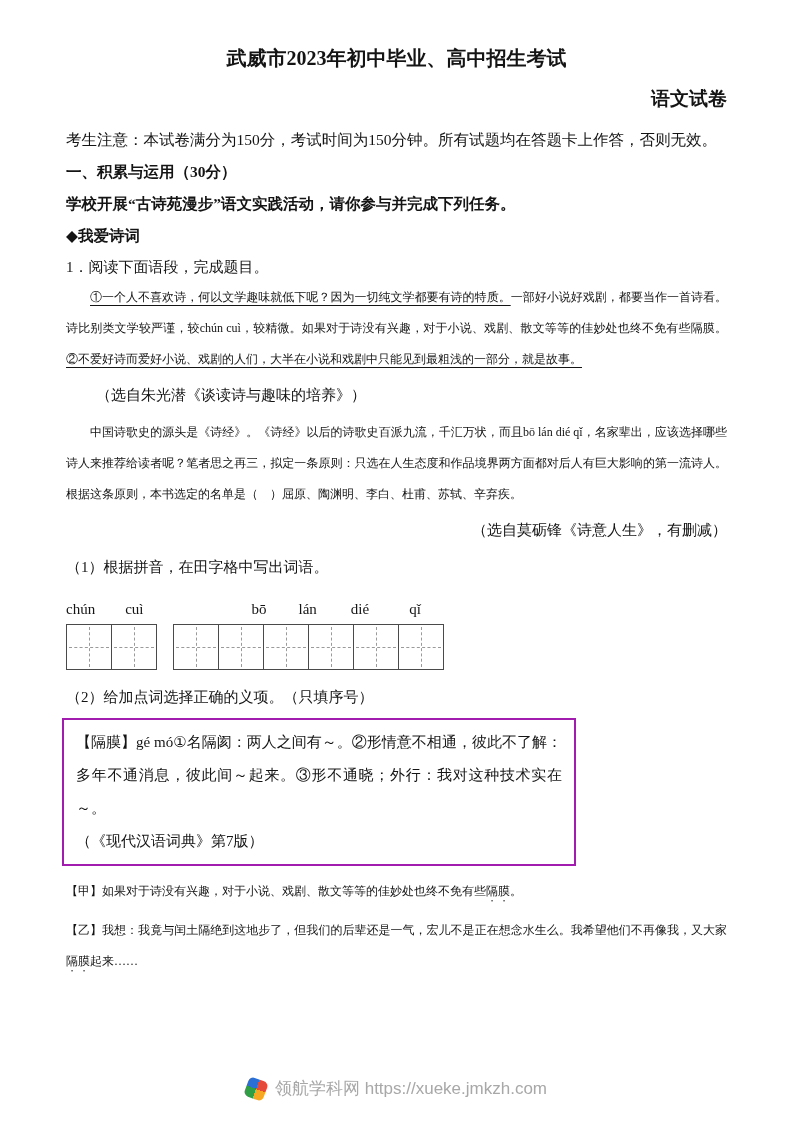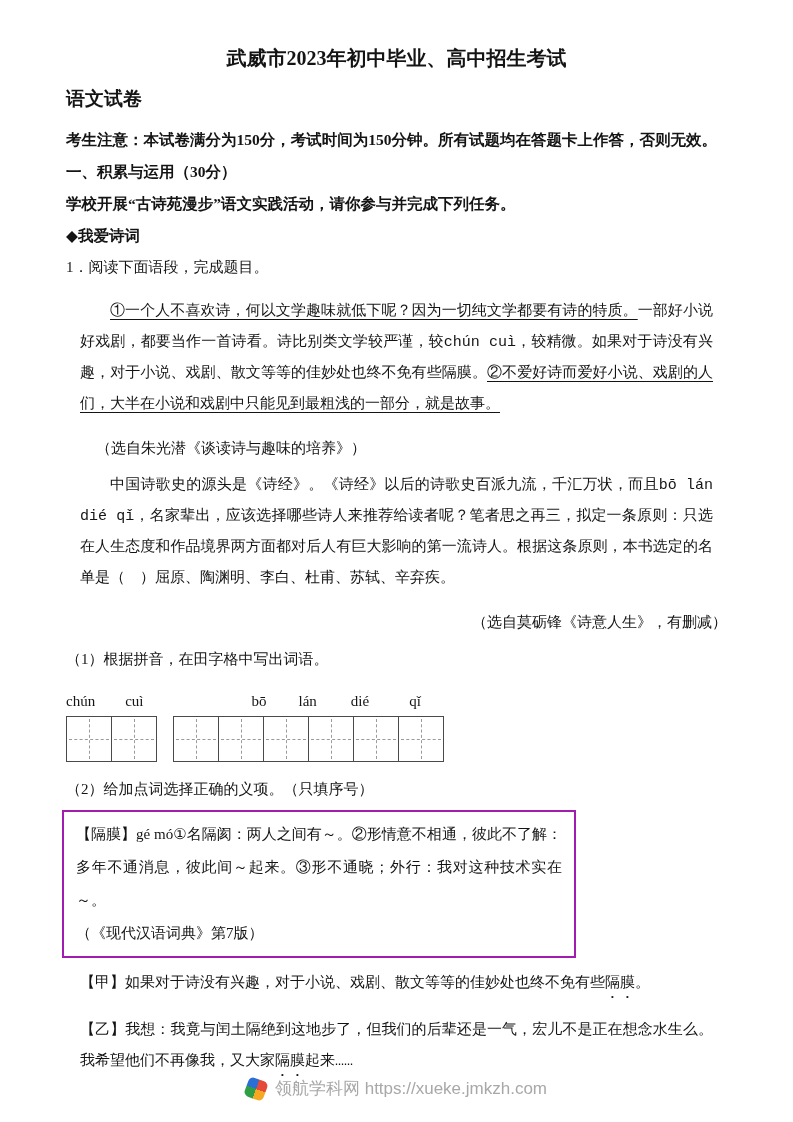--- a/index.html
+++ b/index.html
@@ -7,25 +7,25 @@
     position:relative;
     width:793px; height:1122px;
     box-sizing:border-box;
     padding:44px 66px 0 66px;
     background:#ffffff;
     overflow:hidden;
     color:#141414;
     font-family:"Liberation Serif","DejaVu Serif",serif;
   }
   .title { margin:0; text-align:center; font-size:20px; line-height:28px; font-weight:bold; }
-  .subtitle { margin:14px 0 0 0; text-align:left; font-size:19px; line-height:26px; font-weight:bold; }
-  .notice { margin:12px 0 0 0; font-weight:bold; font-size:15.5px; line-height:32px; text-align:justify; }
+  .subtitle { margin:14px 0 0 0; text-align:right; font-size:19px; line-height:26px; font-weight:bold; }
+  .notice { margin:12px 0 0 0; font-weight:normal; font-size:15.5px; line-height:32px; text-align:justify; }
   .bold-line { margin:0; font-weight:bold; font-size:15.5px; line-height:32px; }
   .body-line { margin:0; font-size:15px; line-height:30px; }
-  .passage { margin:14px; font-size:15px; line-height:31px; text-align:justify; text-indent:2em;font-family:Liberation Mono, monospace; }
+  .passage { margin:0; font-size:12px; line-height:31px; text-align:justify; text-indent:2em; }
   .ul { text-decoration:underline; text-underline-offset:4px; }
   .source { margin:0; font-size:15px; line-height:28px; }
   .indent2 { text-indent:2em; }
   .right { text-align:right; }
   .mt6 { margin-top:6px; } .mt8 { margin-top:8px; } .mt10 { margin-top:10px; } .mt12 { margin-top:12px; }
 
   .pinyin-row { display:flex; align-items:flex-end; margin-top:12px; height:24px; font-size:15px; }
   .pw { white-space:nowrap; }
   .pw-cui { margin-left:30px; }
   .pw-bo  { margin-left:108px; }

